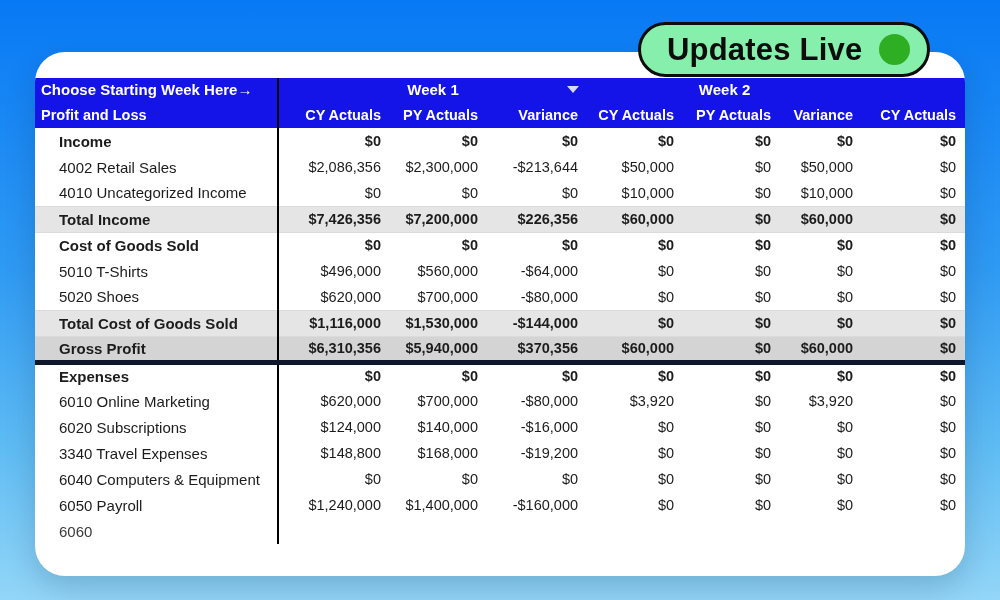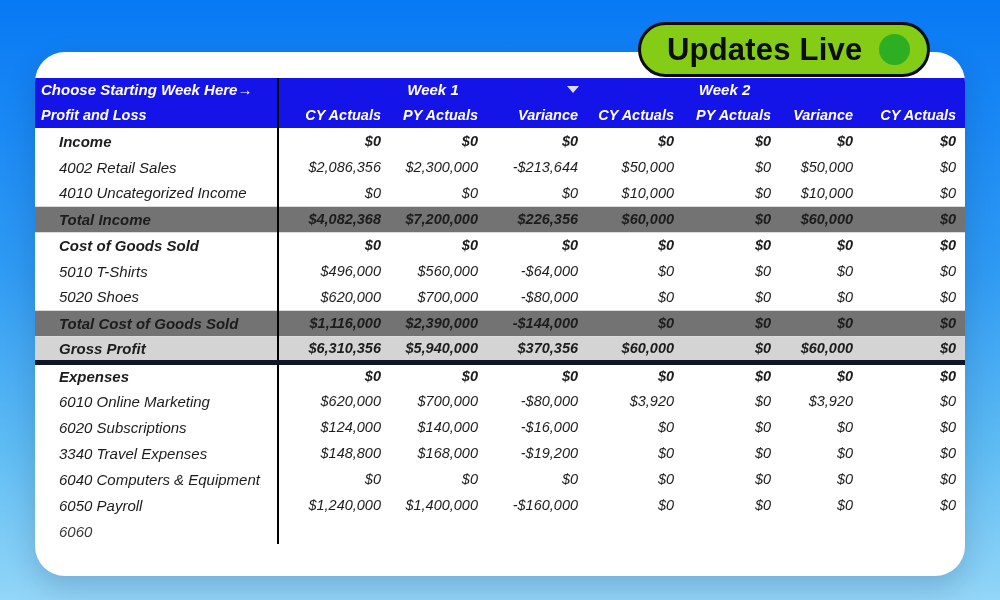--- a/index.html
+++ b/index.html
@@ -6,25 +6,24 @@
   html,body { width:1000px; height:600px; overflow:hidden; }
   body {
     font-family: "Liberation Sans", sans-serif;
     background: linear-gradient(180deg, #0879F5 0%, #2F9AF3 45%, #5FBCF3 75%, #93D6F8 100%);
     position: relative;
   }
   .card {
     position:absolute; left:35px; top:52px; width:930px; height:524px;
     background:#ffffff; border-radius:30px; overflow:hidden;
     box-shadow: 0 12px 30px rgba(0,20,60,.18);
-    font-style: italic;
   }
   .badge {
     position:absolute; left:638px; top:22px; height:55px; z-index:5;
-    background:#84cc16; border:3px solid #0d0d0d; border-radius:30px;
+    background:#86efac; border:3px solid #0d0d0d; border-radius:30px;
     display:flex; align-items:center; gap:17px; padding:0 17px 0 26px;
   }
   .badge-label { font-size:31px; font-weight:bold; color:#0d0d0d; letter-spacing:.2px; }
   .dot { width:31px; height:31px; border-radius:50%; }
 
   table { border-collapse:collapse; table-layout:fixed; width:930px; margin-top:26px; }
   thead th { background:var(--hdr-blue); color:#ffffff; font-weight:bold; }
   tr.hrow1 th { height:23px; font-size:15px; }
   tr.hrow2 th { height:27px; font-size:14.5px;margin-left:16px; }
   th.corner { text-align:left; padding-left:6px; }
@@ -36,21 +35,21 @@
     border-left:6px solid transparent; border-right:6px solid transparent;
     border-top:7px solid #D9DAFF;
   }
   
   th.corner, th.title, td.lbl { border-right:2px solid #000000; }
 
   tbody td { height:26px; font-size:14.5px; color:#1c1c1c; background:#ffffff; }
   td.lbl { text-align:left; padding-left:24px; font-size:15px; white-space:nowrap; overflow:hidden; }
   td.num { text-align:right; padding-right:9px; white-space:nowrap; }
   tr.r-section td { font-weight:bold; }
-  tr.r-total td { font-weight:bold; background:#737373; border-top:1px solid #DBDBDB; border-bottom:1px solid #DBDBDB; }
+  tr.r-total td { font-weight:bold; background:#e5e5e5; border-top:1px solid #DBDBDB; border-bottom:1px solid #DBDBDB; }
   tr.r-grand td { font-weight:bold; background:#D4D4D4; border-top:1px solid #ACACAC; border-bottom:5px solid #0f172a; }
   tr.r-partial td { color:#3a3a3a; }
 </style>
 </head>
 <body>
 
 <div class="badge">
   <span class="badge-label">Updates Live</span>
   <span class="dot" style="background: rgb(46, 174, 35);"></span>
 </div>
@@ -111,21 +110,21 @@
           <td class="num">$0</td>
           <td class="num">$0</td>
           <td class="num">$0</td>
           <td class="num">$10,000</td>
           <td class="num">$0</td>
           <td class="num">$10,000</td>
           <td class="num">$0</td>
         </tr>
         <tr class="r-total">
           <td class="lbl">Total Income</td>
-          <td class="num">$4,082,368</td>
+          <td class="num">$7,426,356</td>
           <td class="num">$7,200,000</td>
           <td class="num">$226,356</td>
           <td class="num">$60,000</td>
           <td class="num">$0</td>
           <td class="num">$60,000</td>
           <td class="num">$0</td>
         </tr>
         <tr class="r-section">
           <td class="lbl">Cost of Goods Sold</td>
           <td class="num">$0</td>
@@ -152,21 +151,21 @@
           <td class="num">$700,000</td>
           <td class="num">-$80,000</td>
           <td class="num">$0</td>
           <td class="num">$0</td>
           <td class="num">$0</td>
           <td class="num">$0</td>
         </tr>
         <tr class="r-total">
           <td class="lbl">Total Cost of Goods Sold</td>
           <td class="num">$1,116,000</td>
-          <td class="num">$2,390,000</td>
+          <td class="num">$1,530,000</td>
           <td class="num">-$144,000</td>
           <td class="num">$0</td>
           <td class="num">$0</td>
           <td class="num">$0</td>
           <td class="num">$0</td>
         </tr>
         <tr class="r-grand">
           <td class="lbl">Gross Profit</td>
           <td class="num">$6,310,356</td>
           <td class="num">$5,940,000</td>

